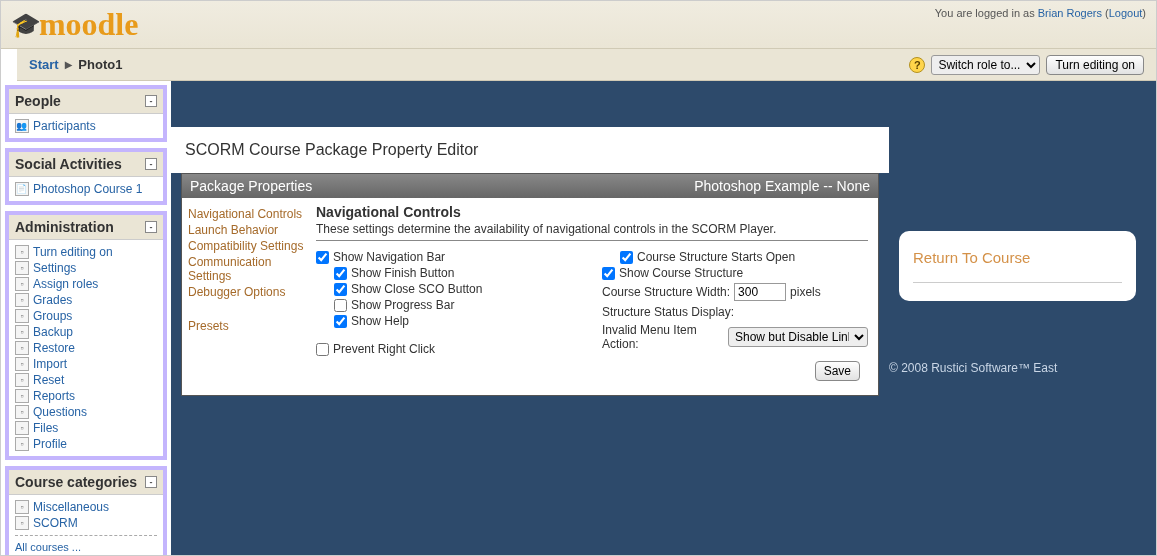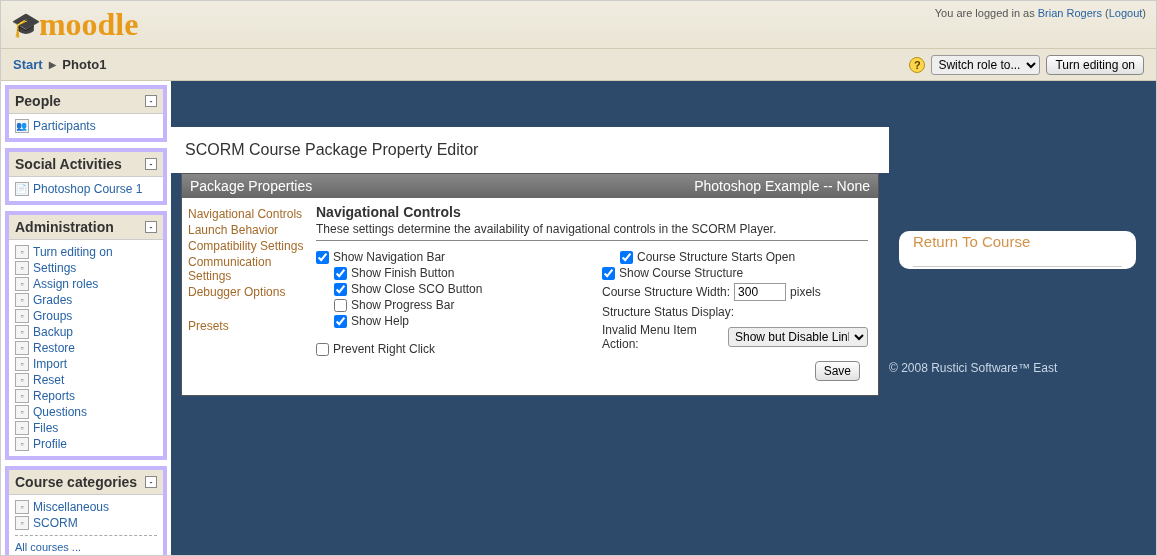--- a/index.html
+++ b/index.html
@@ -3,21 +3,21 @@
 <meta charset="utf-8">
 <style>
 * { box-sizing: border-box; margin: 0; padding: 0; }
 body { font-family: Arial, Helvetica, sans-serif; font-size: 12px; background: #f5f2ea; color: #333; }
 .page { width: 1157px; height: 556px; position: relative; background: #fff; border: 1px solid #ccc; overflow: hidden; }
 .topbar { background: linear-gradient(#f0ece0, #eae5d5); border-bottom: 1px solid #d0cab5; height: 48px; display: flex; align-items: center; padding: 0 10px; position: relative; }
 .logo { font-size: 32px; font-weight: bold; color: #e89b1b; font-family: Georgia, serif; display: flex; align-items: center; gap: 2px; }
 .logo .cap { color: #333; font-size: 24px; margin-right: -4px; }
 .topbar .login-info { position: absolute; right: 10px; top: 6px; font-size: 11px; color: #555; }
 .topbar .login-info a { color: #2763a5; text-decoration: none; }
-.breadcrumb-bar { background: #eae5d5; border-bottom: 1px solid #d0cab5; height: 32px; display: flex; align-items: center; padding: 0 12px; justify-content: space-between; }
+.breadcrumb-bar { background: #eae5d5; border-bottom: 1px solid #d0cab5; height: 32px; display: flex; align-items: center; padding: 0 12px; justify-content: space-between; margin-left: 16px; }
 .breadcrumb-bar .left { display: flex; align-items: center; gap: 6px; font-size: 13px; }
 .breadcrumb-bar .left a { color: #2763a5; text-decoration: none; font-weight: bold; }
 .breadcrumb-bar .left .arrow { color: #555; font-size: 10px; }
 .breadcrumb-bar .right { display: flex; align-items: center; gap: 6px; }
 .help-icon { width: 16px; height: 16px; border-radius: 50%; background: #ffd54a; border: 1px solid #b39120; color: #5a4200; font-weight: bold; display: inline-flex; align-items: center; justify-content: center; font-size: 11px; }
 select { font-size: 12px; padding: 1px 2px; border: 1px solid #999; border-radius: 3px; background: #eee; }
 .btn { font-size: 12px; padding: 2px 8px; border: 1px solid #888; border-radius: 4px; background: linear-gradient(#fefefe,#e2e2e2); cursor: pointer; }
 .content-wrap { display: flex; height: calc(100% - 80px); }
 .sidebar { width: 170px; padding: 4px; display: flex; flex-direction: column; gap: 6px; }
 .block { border: 4px solid #c4b5fd; background: #fff; }
@@ -44,21 +44,21 @@
 .panel-content .desc { font-size: 12px; color: #333; border-bottom: 1px solid #888; padding-bottom: 4px; margin-bottom: 8px; }
 .options-row { display: flex; gap: 20px; }
 .options-col { flex: 1; }
 .opt { display: flex; align-items: center; gap: 4px; padding: 1px 0; font-size: 12px; }
 .opt.indent { padding-left: 18px; }
 .opt input[type=checkbox] { width: 13px; height: 13px; }
 .field-row { display: flex; align-items: center; gap: 4px; padding: 2px 0; font-size: 12px; }
 .field-row input[type=text] { width: 52px; font-size: 12px; padding: 1px 3px; border: 1px solid #999; }
 .field-row select { width: 140px; }
 .save-row { text-align: right; padding: 4px 8px; }
-.return-card { position: absolute; top: 150px; left: 10px; right: 20px; background: #fff; border-radius: 10px; padding: 2px 14px; }
+.return-card { position: absolute; top: 150px; left: 10px; right: 20px; background: #fff; border-radius: 10px; padding: 18px 14px; }
 .return-card a { color: #d49148; text-decoration: none; font-size: 15px; }
 .return-card hr { border: none; border-top: 1px solid #ccc; margin-top: 16px; }
 .footer-note { position: absolute; bottom: 180px; left: 0; right: 0; text-align: left; color: #c9d6e6; font-size: 12px; }
 </style>
 </head>
 <body>
 
 <div class="page">
 
   <div class="topbar">

